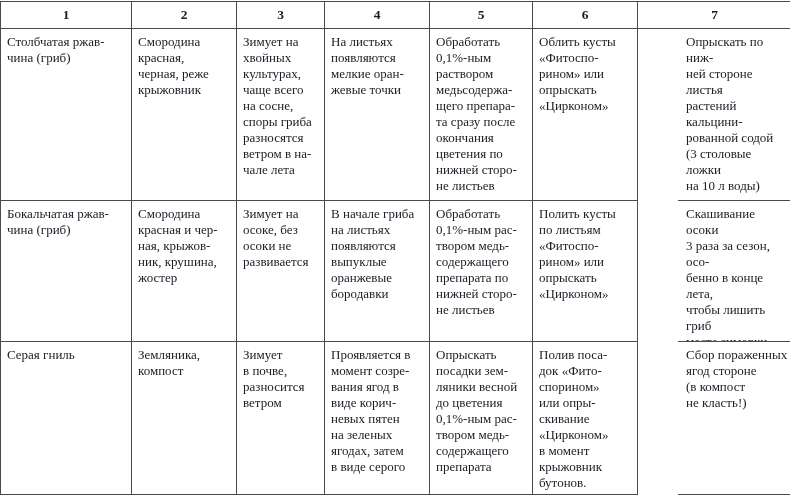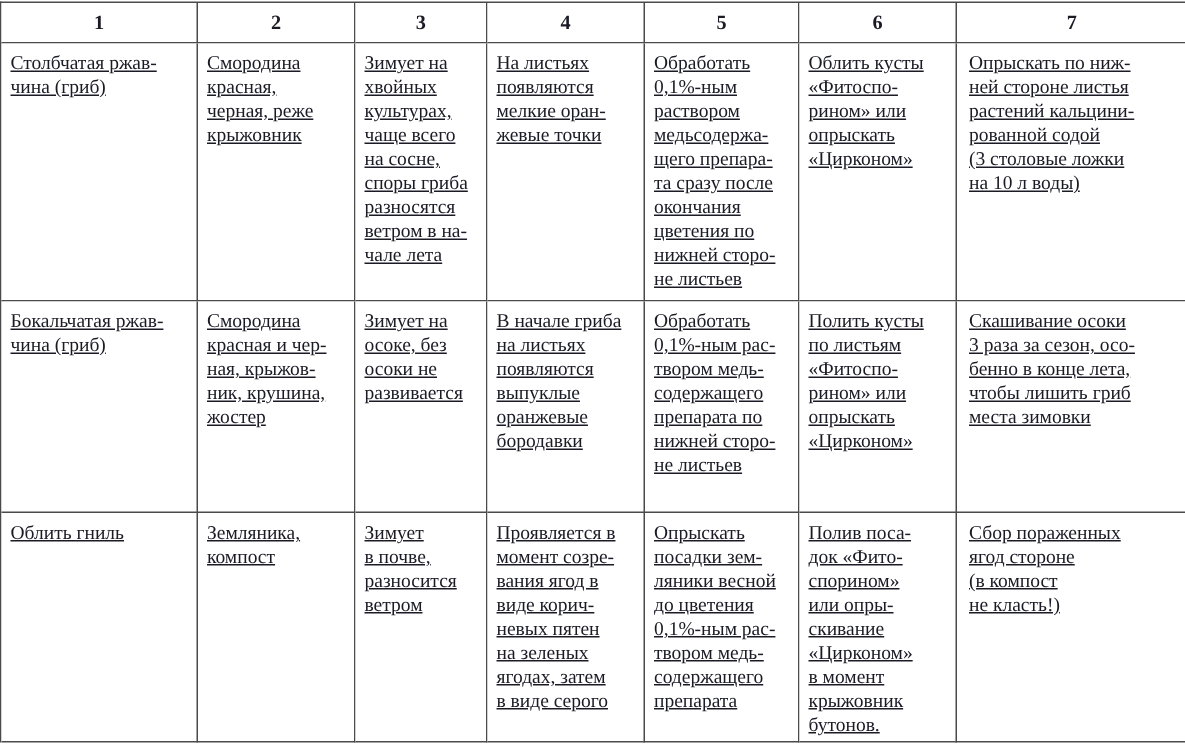--- a/index.html
+++ b/index.html
@@ -42,23 +42,22 @@
     text-align: center;
     line-height: 26px;
   }
   .td {
     font-size: 13px;
     line-height: 16px;
     padding: 5px 3px 2px 6px;
     white-space: pre-line;
     text-align: left;
     vertical-align: top;
-    text-decoration: underline;
   }
-  .td.last-col { padding-left: 8px; }
+  .td.last-col { padding-left: 8px; margin-left: 40px; }
 </style>
 </head>
 <body>
 
 <div class="scan-table">
 
   <div class="tr">
     <div class="th">1</div>
     <div class="th">2</div>
     <div class="th">3</div>
@@ -143,21 +142,21 @@
 опрыскать
 «Цирконом»</div>
     <div class="td last-col">Скашивание осоки
 3 раза за сезон, осо-
 бенно в конце лета,
 чтобы лишить гриб
 места зимовки</div>
   </div>
 
   <div class="tr">
-    <div class="td">Облить гниль</div>
+    <div class="td">Серая гниль</div>
     <div class="td">Земляника,
 компост</div>
     <div class="td">Зимует
 в почве,
 разносится
 ветром</div>
     <div class="td">Проявляется в
 момент созре-
 вания ягод в
 виде корич-

